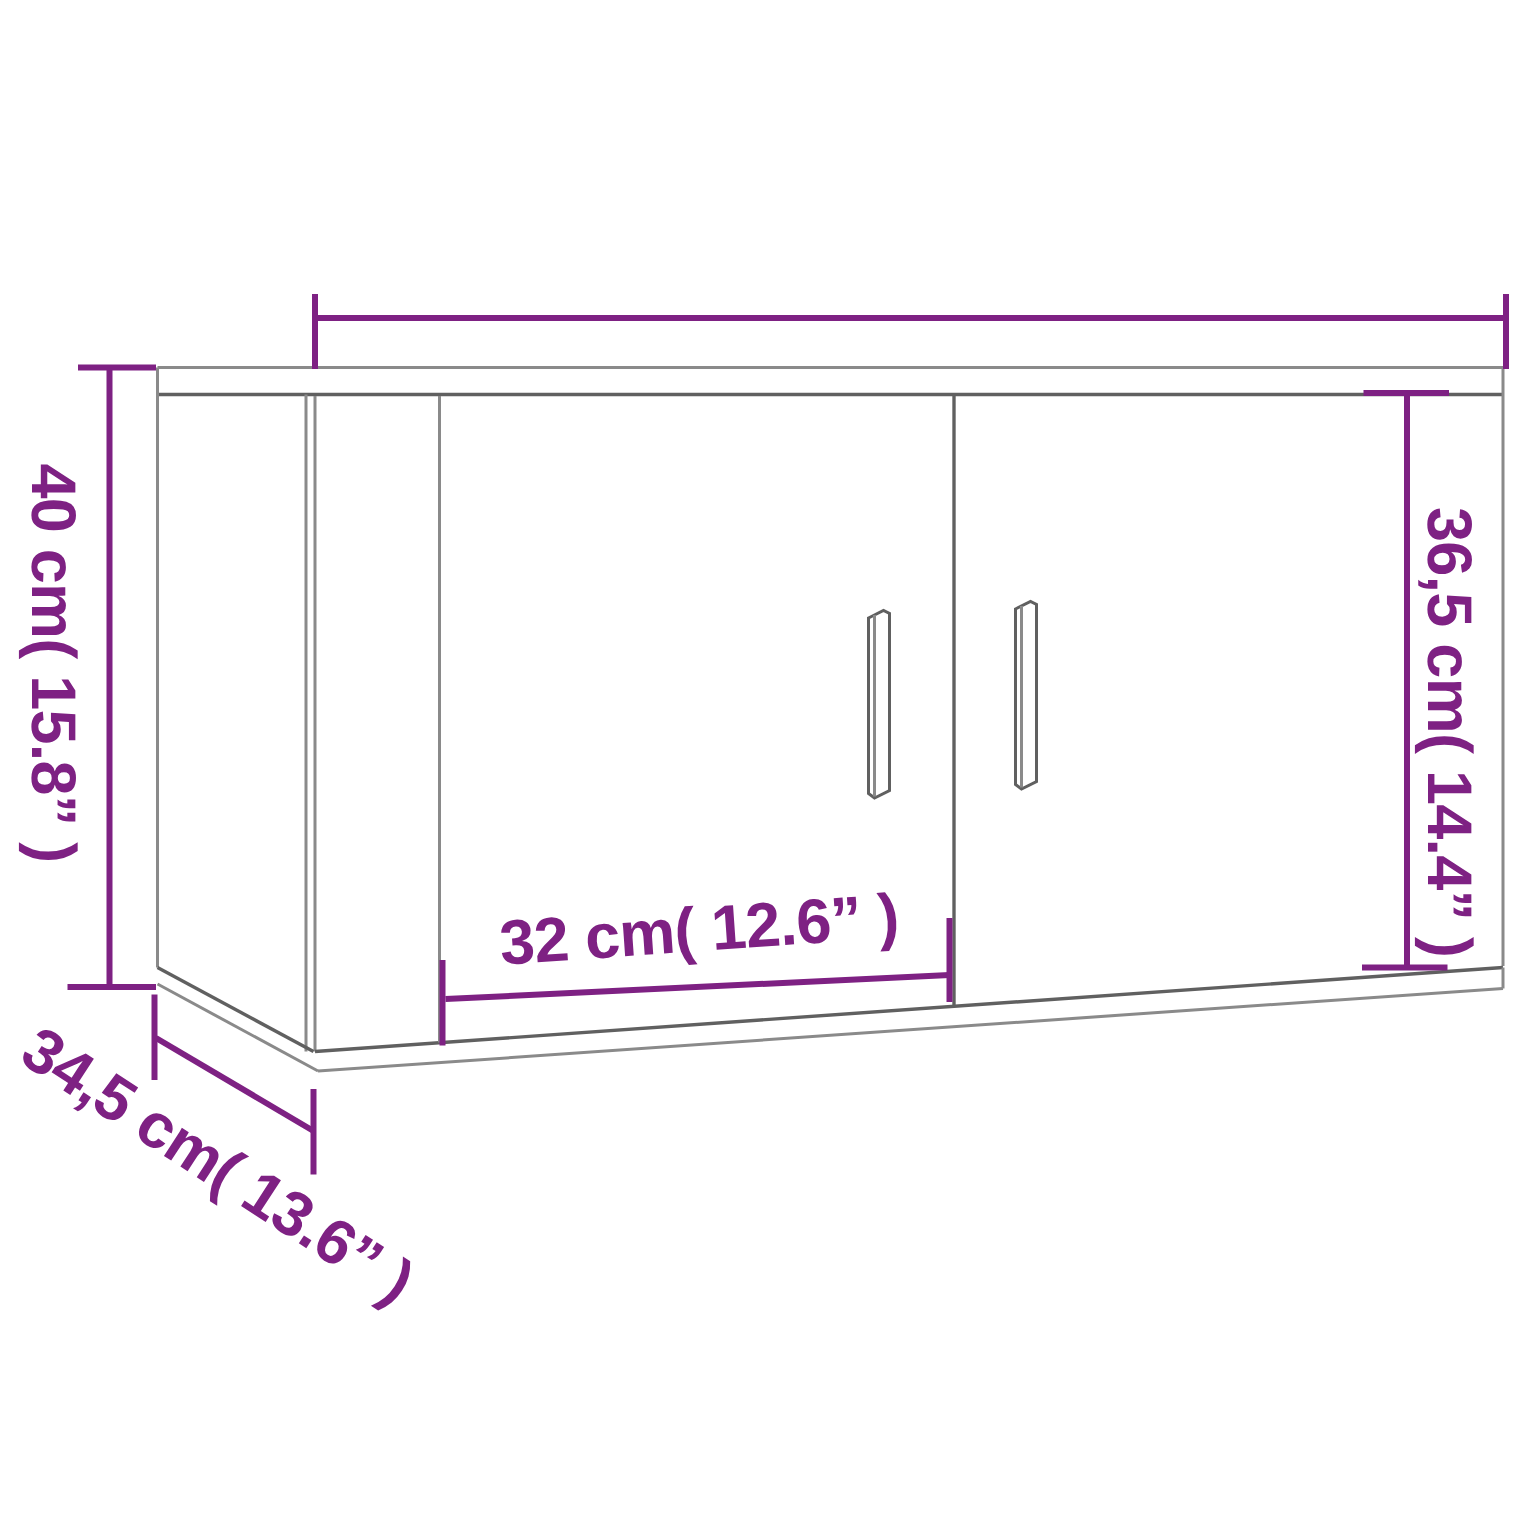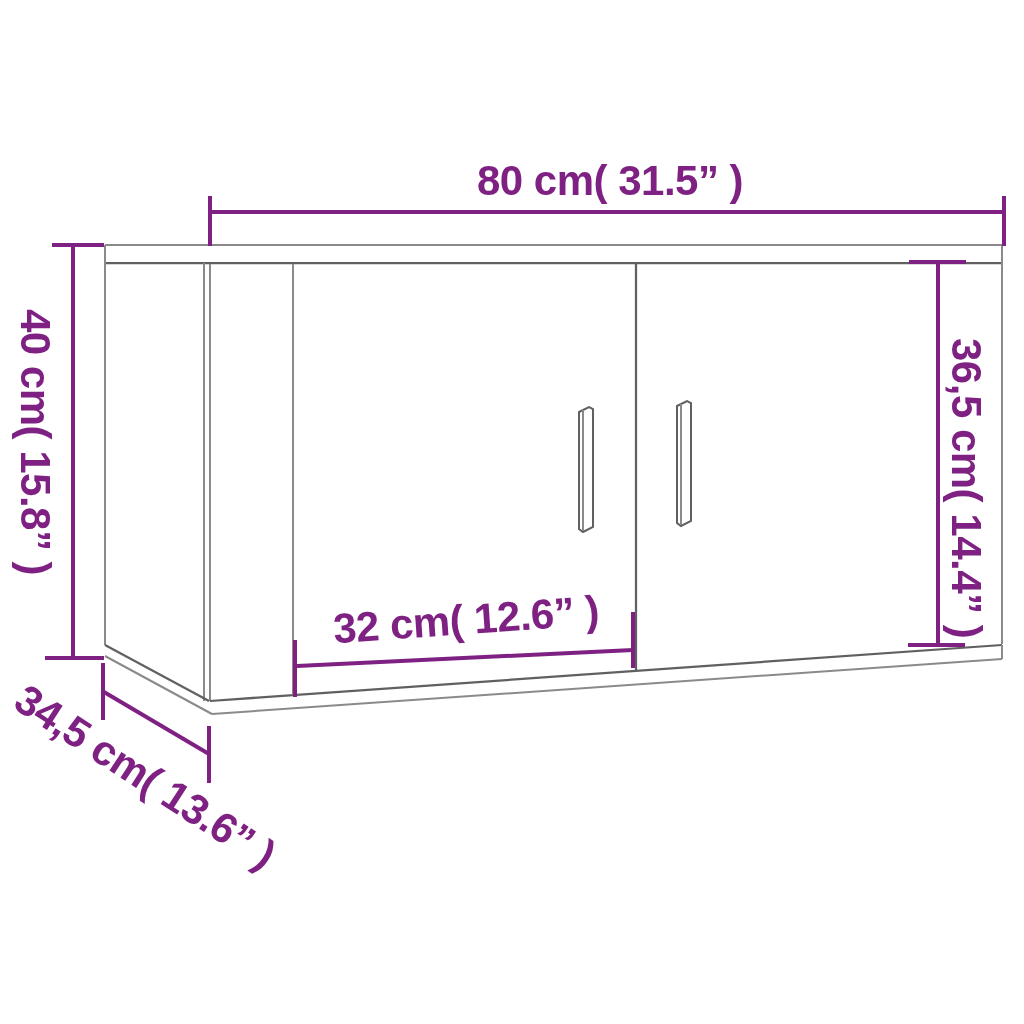--- a/index.html
+++ b/index.html
@@ -108,21 +108,20 @@
       <path class="pl" d="M633,612 L633,668"></path>
     </g>
 
     <g>
       <path class="pl" d="M104,692 L209,754"></path>
       <path class="pl" d="M103,663 L103,720"></path>
       <path class="pl" d="M209,726 L209,783"></path>
     </g>
   </svg>
 
-  <div class="dim-label w-label">80 cm( 31.5” )</div>
 
   <div class="dim-label h-label rot90">40 cm( 15.8” )</div>
 
   <div class="dim-label ih-label rot90">36,5 cm( 14.4” )</div>
 
   <div class="dim-label door-label rot-4">32 cm( 12.6” )</div>
 
   <div class="dim-label d-label rot33">34,5 cm( 13.6” )</div>
 
 </div>

